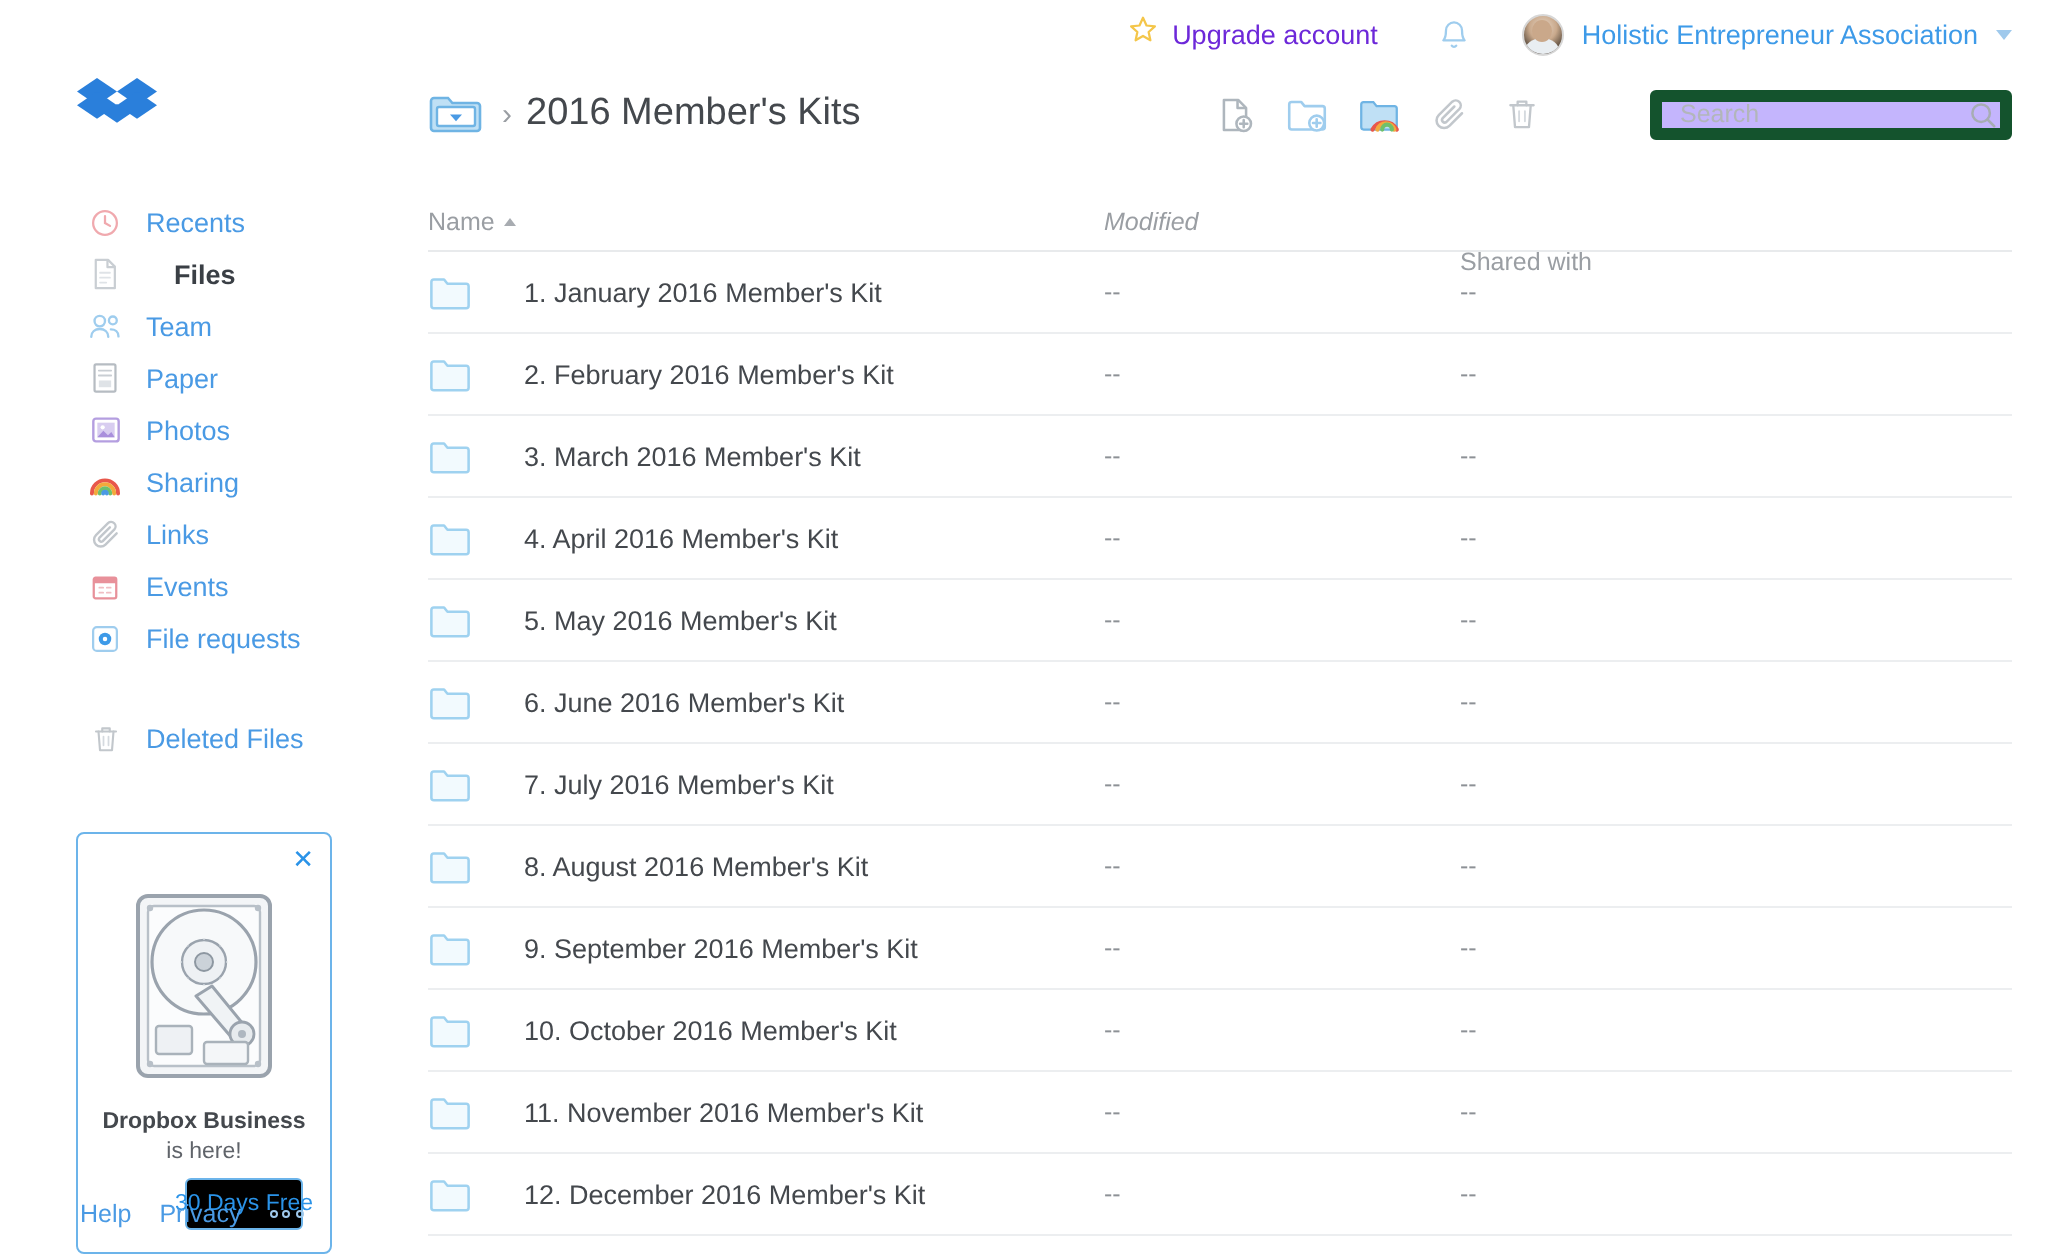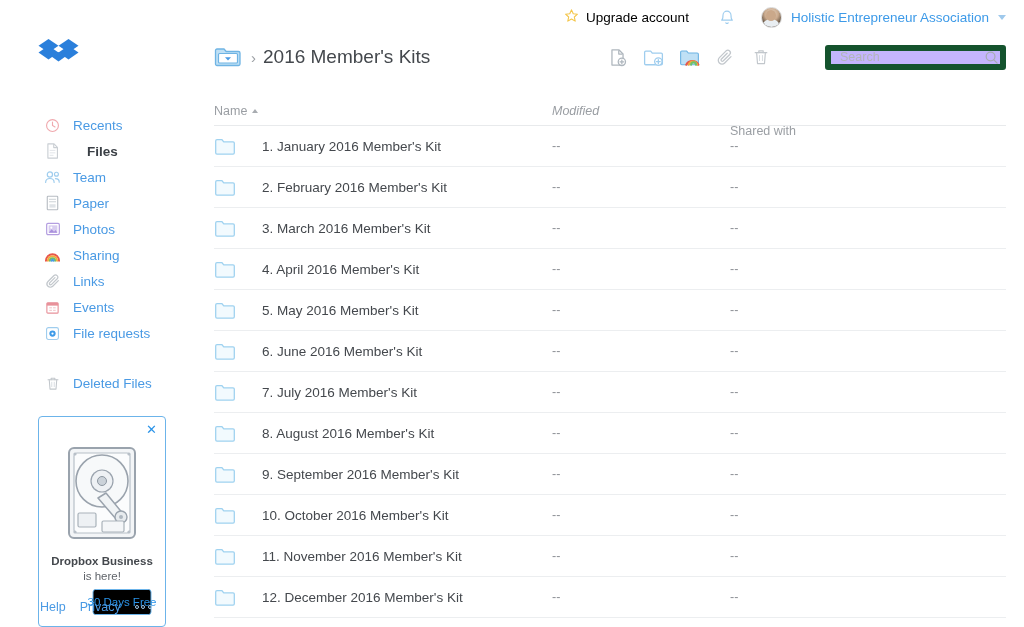--- a/index.html
+++ b/index.html
@@ -14,21 +14,21 @@
   
   .topbar {
     position: absolute; top: 0; left: 0; width: 1024px; height: 34px;
     display: flex; align-items: center; justify-content: flex-end;
     padding-right: 18px;
   }
   .upgrade {
     display: flex; align-items: center; gap: 7px;
     margin-right: 30px; cursor: pointer;
   }
-  .upgrade-label { color: #000000; font-size: 13.5px; text-align: center; }
+  .upgrade-label { color: #6d28d9; font-size: 13.5px; text-align: center; }
   .bell { margin-right: 26px; cursor: pointer; display: flex; align-items: center; }
   .account { display: flex; align-items: center; gap: 9px; cursor: pointer; }
   .avatar {
     width: 21px; height: 21px; border-radius: 50%;
     background: radial-gradient(circle at 50% 30%, #e8d8c8 0%, #c9a98c 42%, #6b5a4a 70%, #3a3a42 100%);
     border: 1px solid #d7d7d7; overflow: hidden; position: relative;
   }
   .avatar::after {
     content: ""; position: absolute; left: 50%; top: 58%;
     width: 17px; height: 13px; transform: translateX(-50%);
@@ -41,21 +41,21 @@
   }
   .account-name { color: #3d9ae8; font-size: 13.5px; }
   .caret-down {
     width: 0; height: 0; border-left: 4.5px solid transparent;
     border-right: 4.5px solid transparent; border-top: 5px solid #9fc9ec;
   }
 
   
   .sidebar { position: absolute; left: 0; top: 0; width: 205px; height: 627px; }
   .logo { position: absolute; left: 38px; top: 38px; }
-  .nav { position: absolute; left: 0; top: 112px; width: 205px; }
+  .nav { position: absolute; left: 0; top: 98px; width: 205px; }
   .nav-item {
     display: flex; align-items: center; height: 26px;
     padding-left: 44px; gap: 12px; cursor: pointer;
   }
   .nav-item .ico { width: 17px; height: 17px; display: flex; align-items: center; justify-content: center; flex: 0 0 17px; }
   .nav-label { font-size: 13.5px; color: #4a9ae4; white-space: nowrap; }
   .nav-item.active .nav-label { color: #3a3f45; font-weight: bold; padding-left: 14px; }
   .nav-gap { height: 24px; }
 
   

